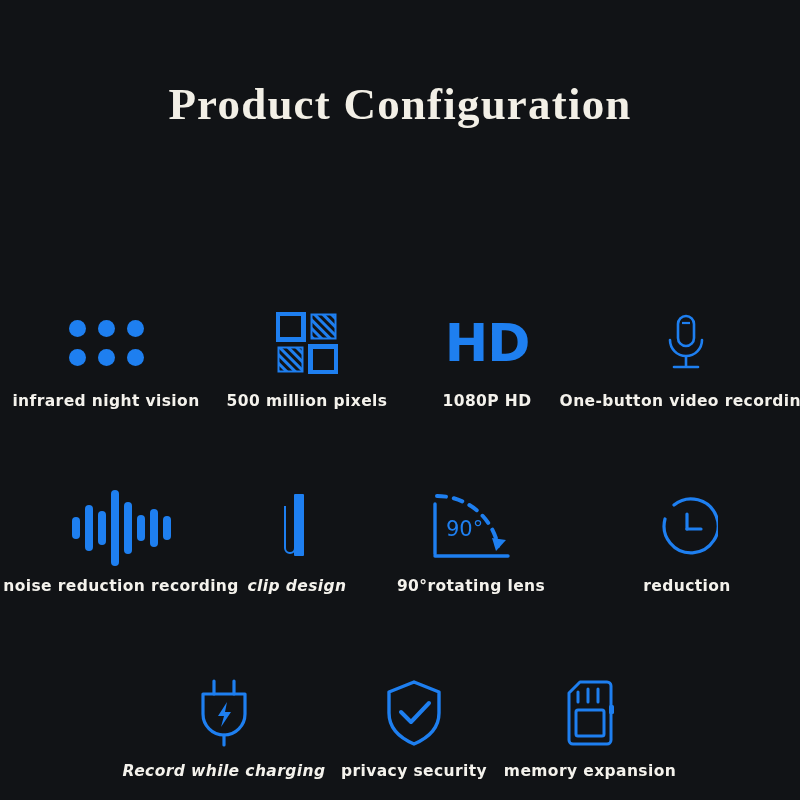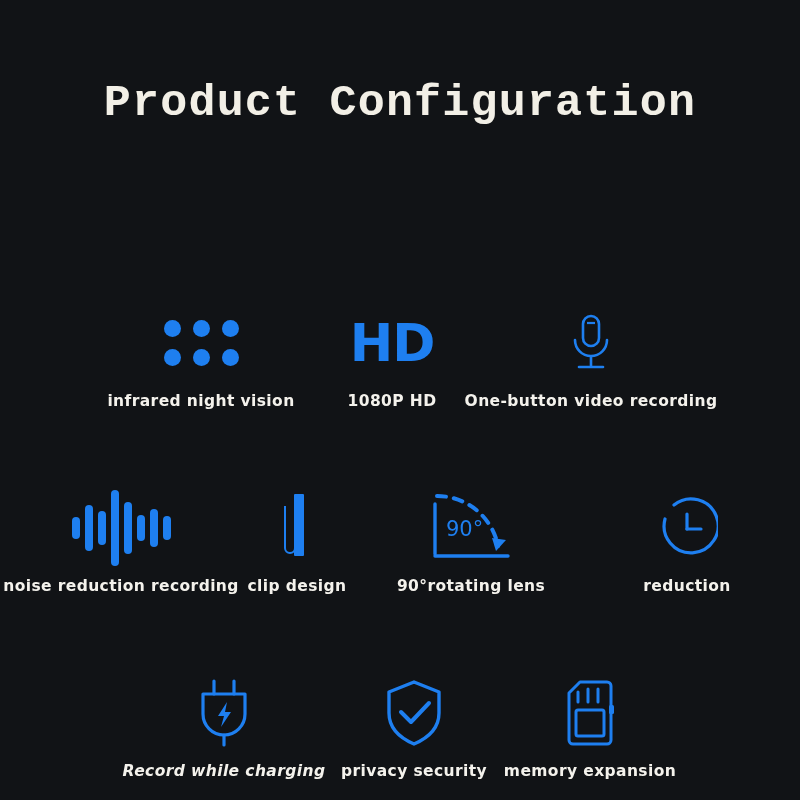--- a/index.html
+++ b/index.html
@@ -22,21 +22,21 @@
   }
 
   
   #title {
     position: absolute;
     top: 78px;
     left: 0;
     width: 800px;
     text-align: center;
     color: #F2EFE6;
-    font-family: Liberation Mono, monospace;
+    font-family: Liberation Serif, serif;
     font-weight: bold;
     font-size: 45px;
     letter-spacing: 1.2px;
     white-space: nowrap;
   }
 
   
   #grid {
     position: absolute;
     top: 225px;
@@ -81,21 +81,21 @@
   .c2 { width: 190px; }
   .c3 { width: 170px; }
   .c4 { width: 228px; }
 
   .r3 .c1 { width: 218px; font-style: italic; }
   .r3 .c2 { width: 196px; }
   .r3 .c3 { width: 162px; }
   .r3 .c4 { width: 190px; }
 
   .r2 .c1 { width: 226px; }
-  .r2 .c2 { width: 126px; }
+  .r2 .c2 { width: 126px; font-style: italic; }
   .r2 .c3 { width: 222px; }
   .r2 .c4 { width: 210px; }
 
   
   .hd-text {
     color: #1E7FF0;
     font-family: "DejaVu Sans", sans-serif;
     font-weight: bold;
     font-size: 52px;
     line-height: 1;
@@ -149,20 +149,38 @@
             <div class="dot"></div>
             <div class="dot"></div>
             <div class="dot"></div>
             <div class="dot"></div>
             <div class="dot"></div>
           </div>
         </div>
         <div class="cap">infrared night vision</div>
       </div>
 
+      <div class="cell c2">
+        <div class="icon-box">
+          <svg width="62" height="62" viewBox="0 0 62 62">
+            <defs>
+              <pattern id="hatch" width="6" height="6" patternUnits="userSpaceOnUse" patternTransform="rotate(-45)">
+                <rect x="0" y="0" width="3" height="6" fill="#1E7FF0"></rect>
+              </pattern>
+            </defs>
+            <rect x="1.5" y="1.5" width="26" height="26" fill="none" stroke="#1E7FF0" stroke-width="5"></rect>
+            <rect x="36" y="3" width="23" height="23" fill="url(#hatch)"></rect>
+            <rect x="35.5" y="2.5" width="24" height="24" fill="none" stroke="#1E7FF0" stroke-width="2"></rect>
+            <rect x="3" y="36" width="23" height="23" fill="url(#hatch)"></rect>
+            <rect x="2.5" y="35.5" width="24" height="24" fill="none" stroke="#1E7FF0" stroke-width="2"></rect>
+            <rect x="34.5" y="34.5" width="26" height="26" fill="none" stroke="#1E7FF0" stroke-width="5"></rect>
+          </svg>
+        </div>
+        <div class="cap">500 million pixels</div>
+      </div>
 
       <div class="cell c3">
         <div class="icon-box">
           <span class="hd-text">HD</span>
         </div>
         <div class="cap">1080P HD</div>
       </div>
 
       <div class="cell c4">
         <div class="icon-box">

